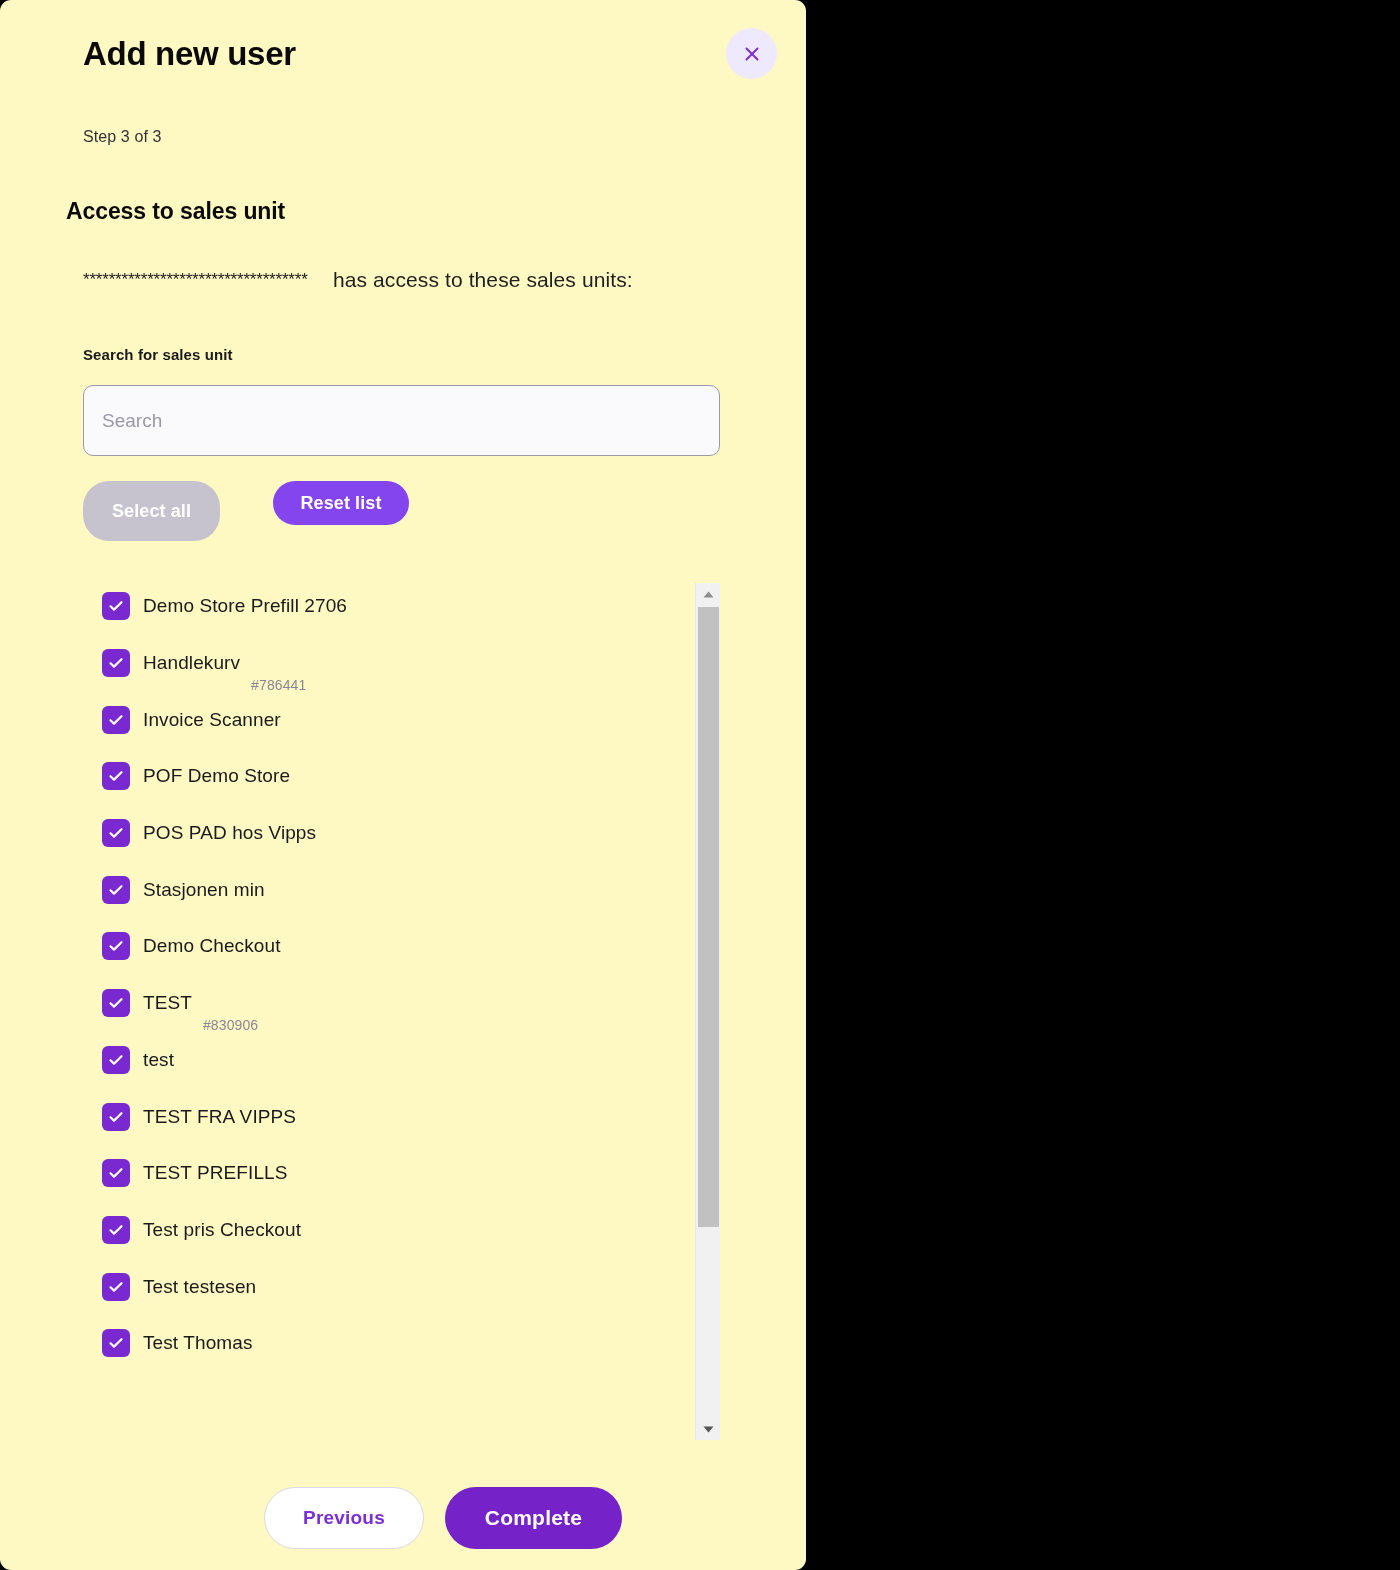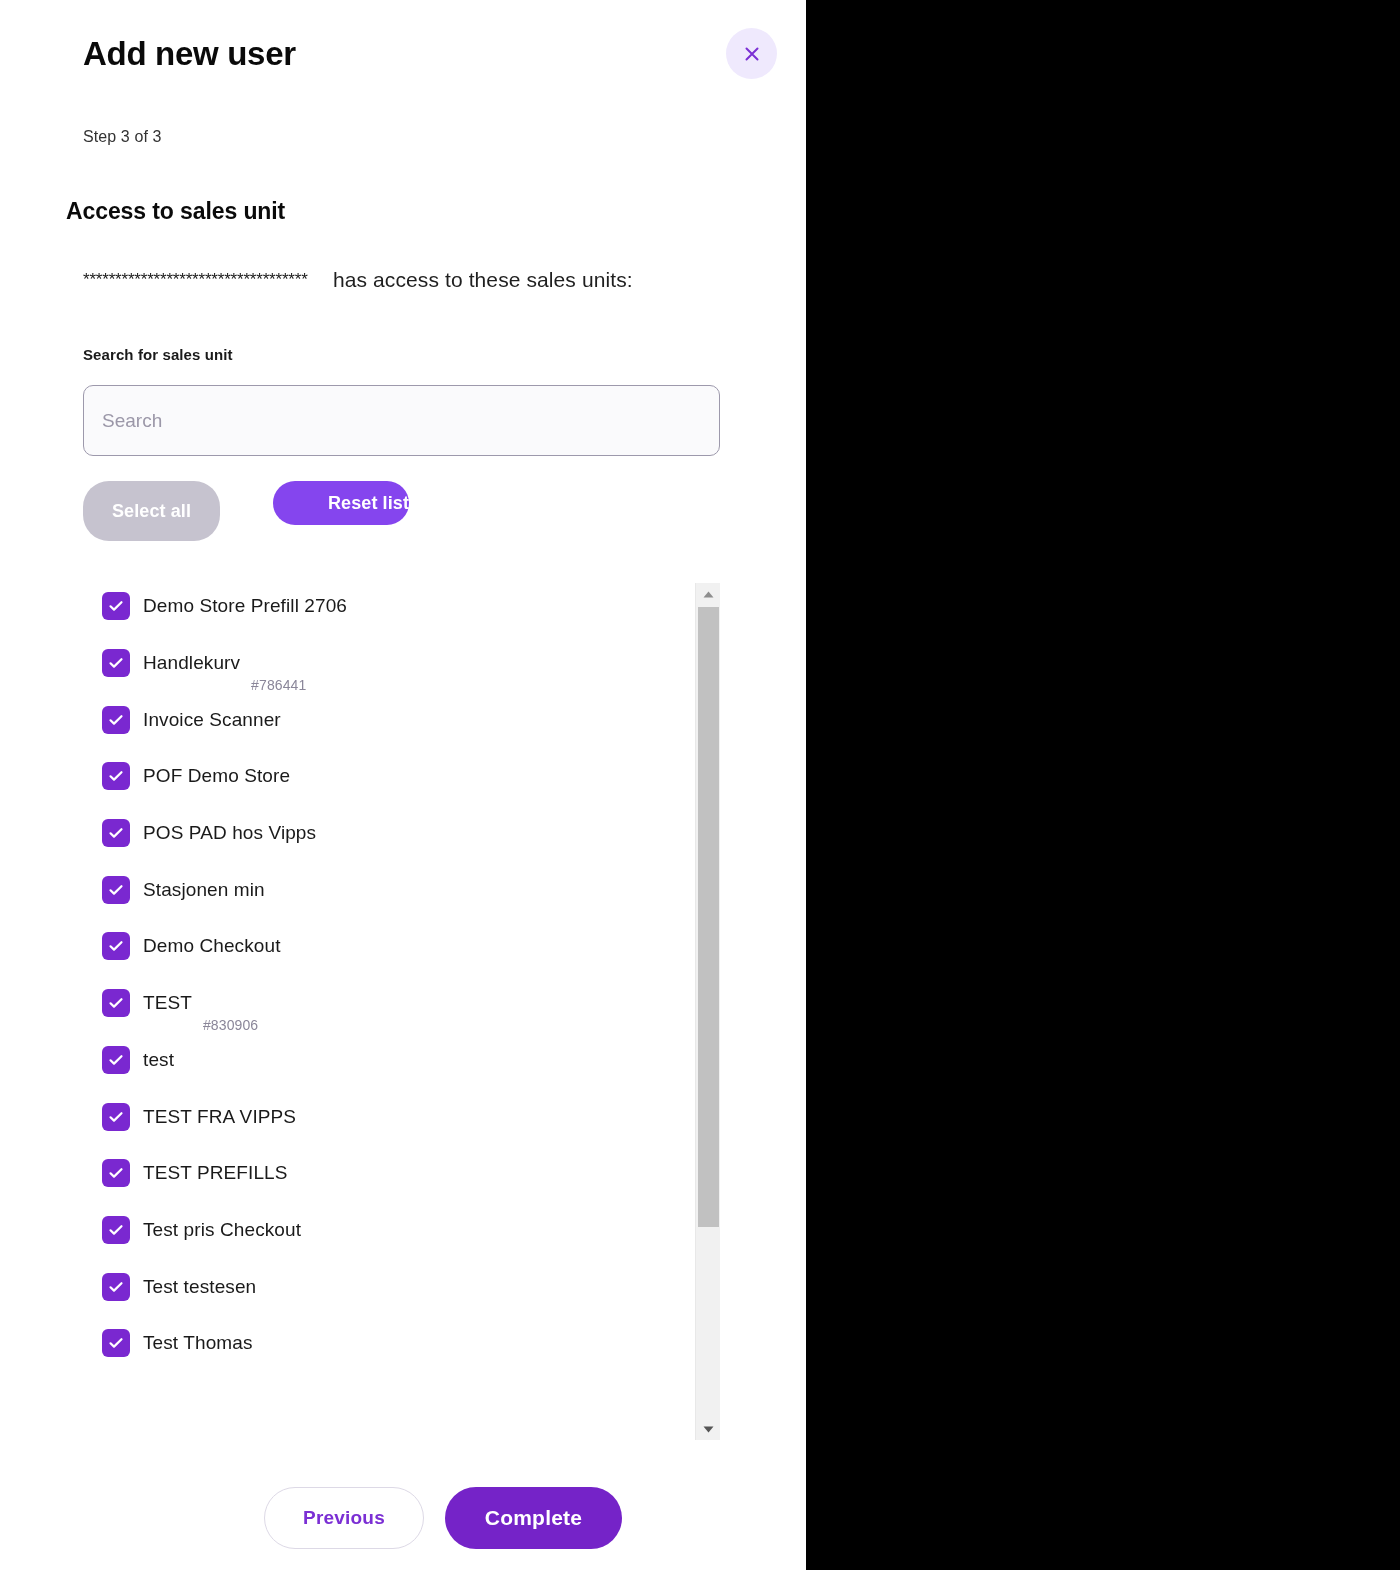--- a/index.html
+++ b/index.html
@@ -19,22 +19,23 @@
     background: #000000;
   }
 
   
   .modal {
     position: absolute;
     left: 0;
     top: 0;
     width: 806px;
     height: 1570px;
-    background: #ffffff;
+    background: #fef9c3;
     overflow: hidden;
+    border-radius: 11px;
   }
 
   
   .modal-header {
     position: absolute;
     left: 83px;
     top: 28px;
     width: 694px;
     height: 52px;
   }
@@ -165,21 +166,20 @@
     height: 60px;
     background: #c6c3cf;
     cursor: default;
   }
   .pill-reset-list {
     left: 273px;
     top: 481px;
     width: 136px;
     height: 44px;
     background: #8545ee;
-    text-align: right;
   }
 
   
   .list-wrap {
     position: absolute;
     left: 83px;
     top: 578px;
     width: 637px;
     height: 862px;
   }

